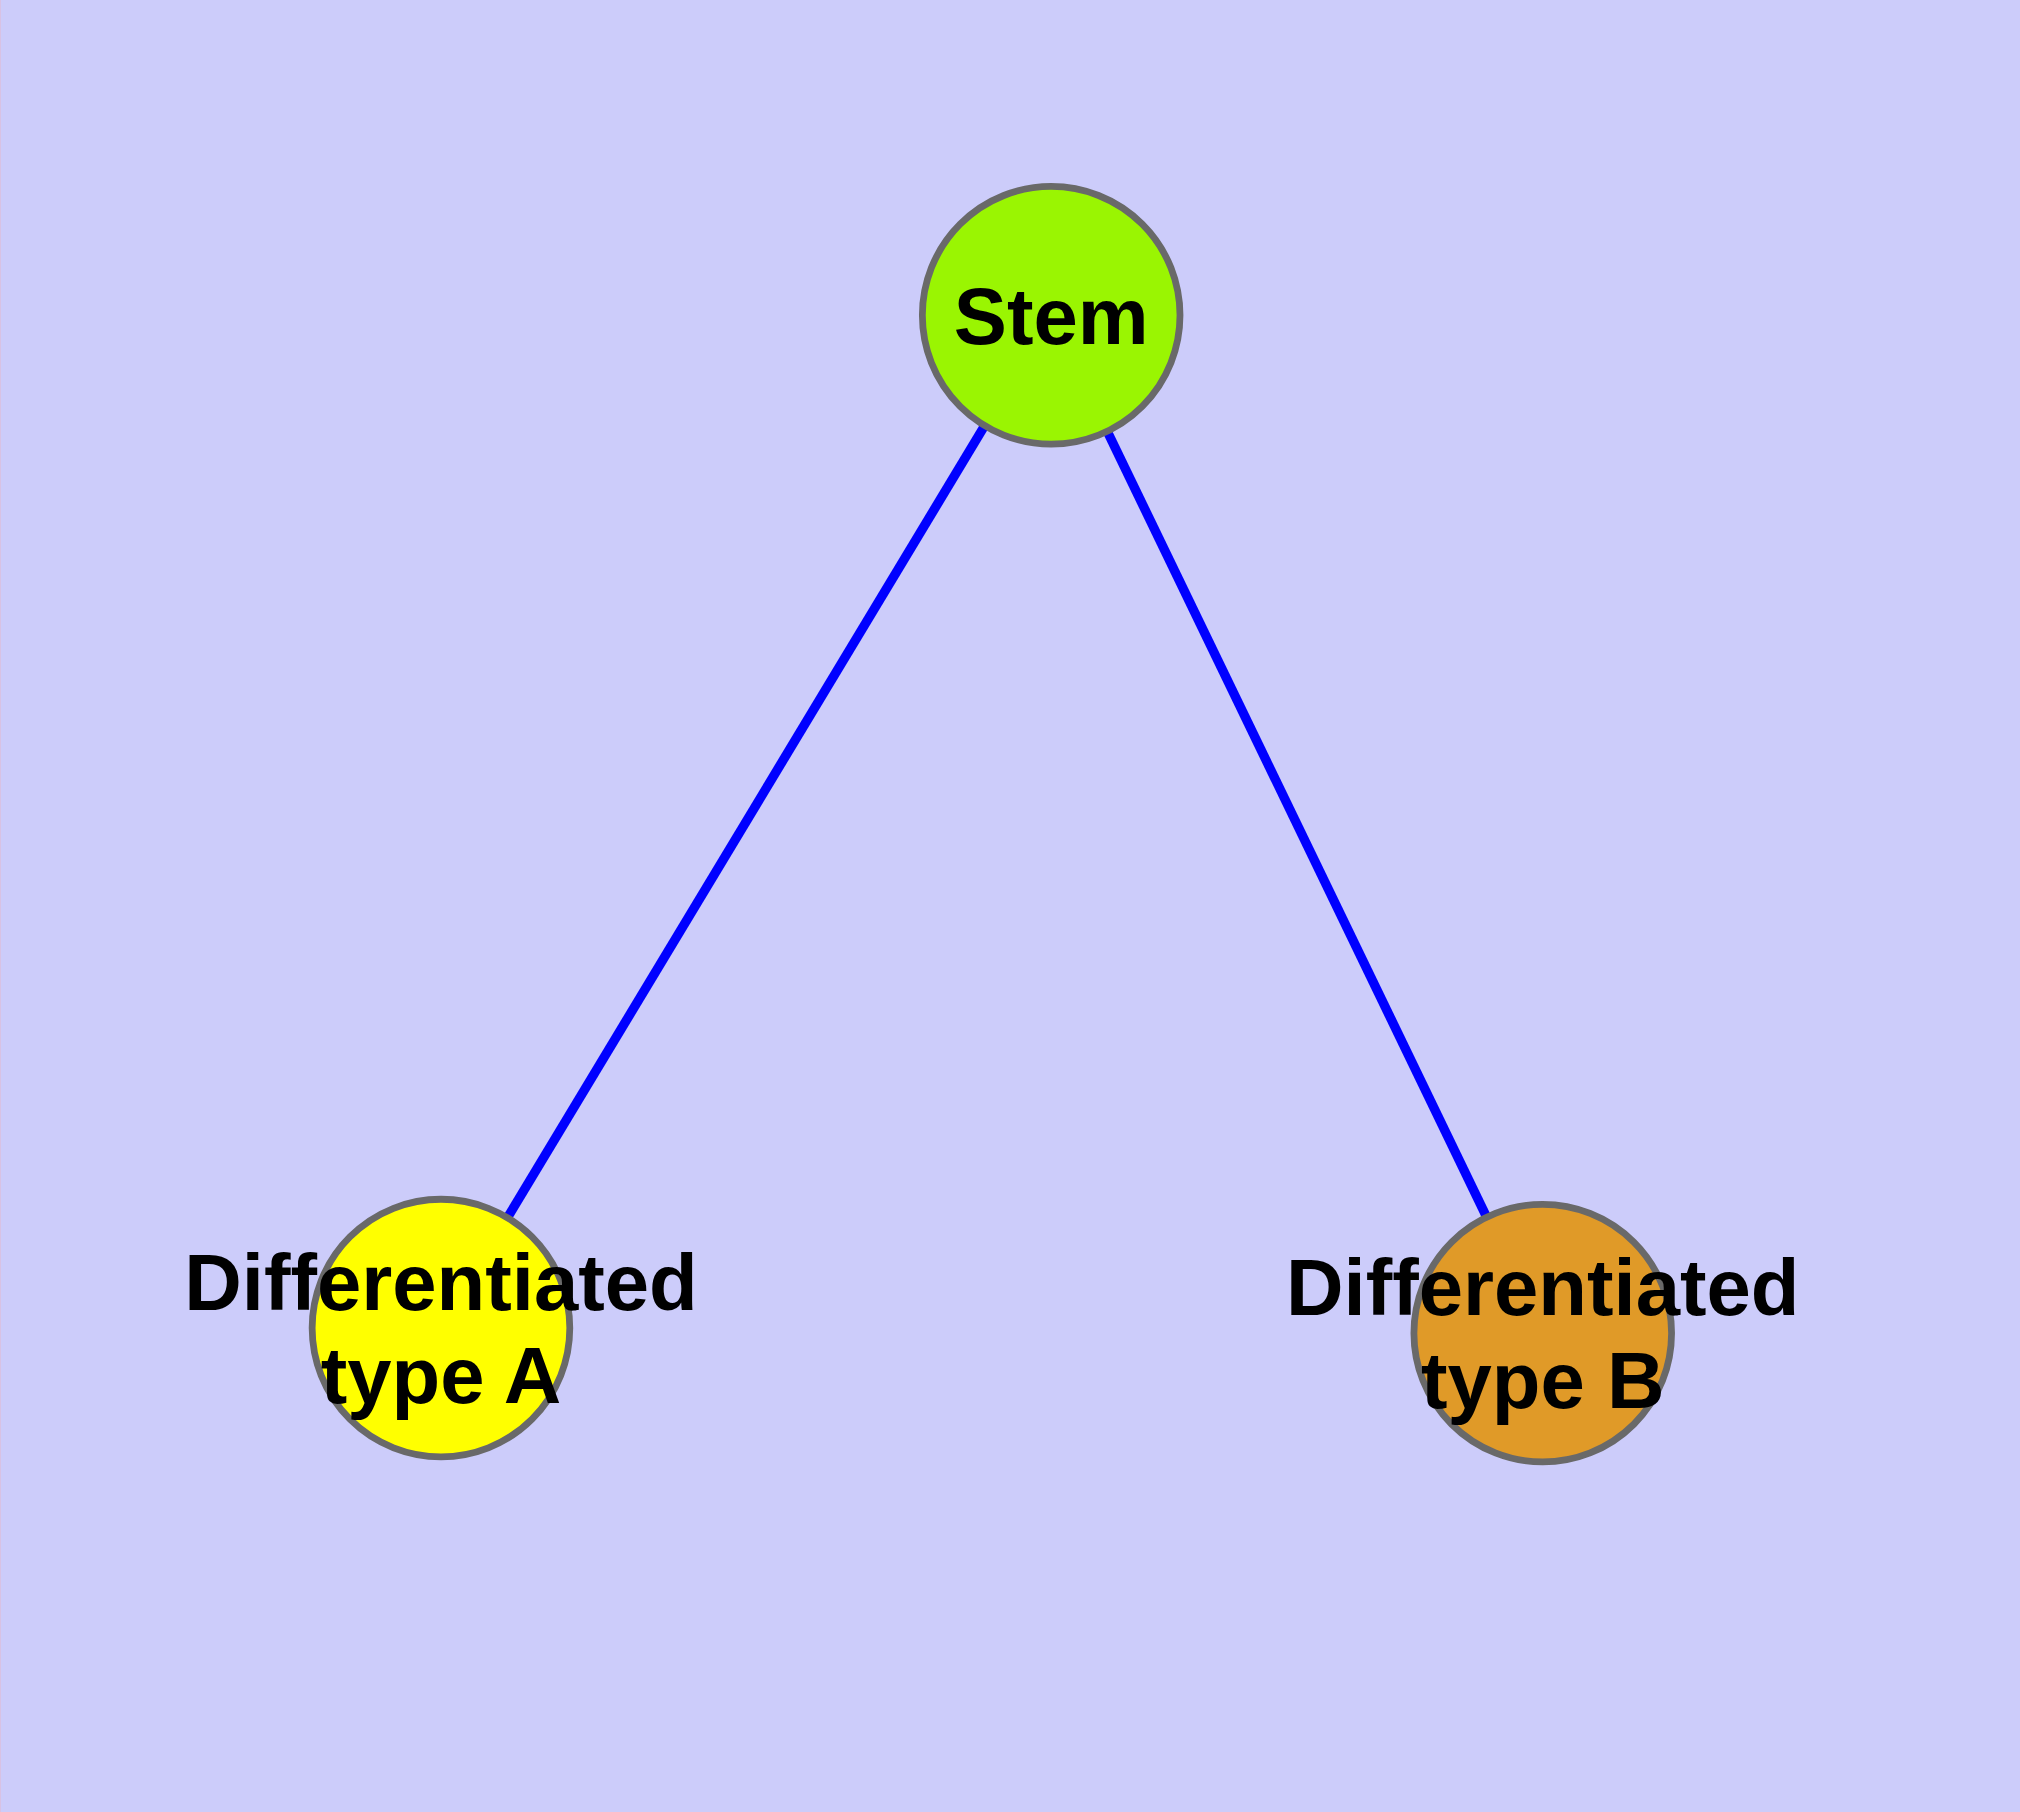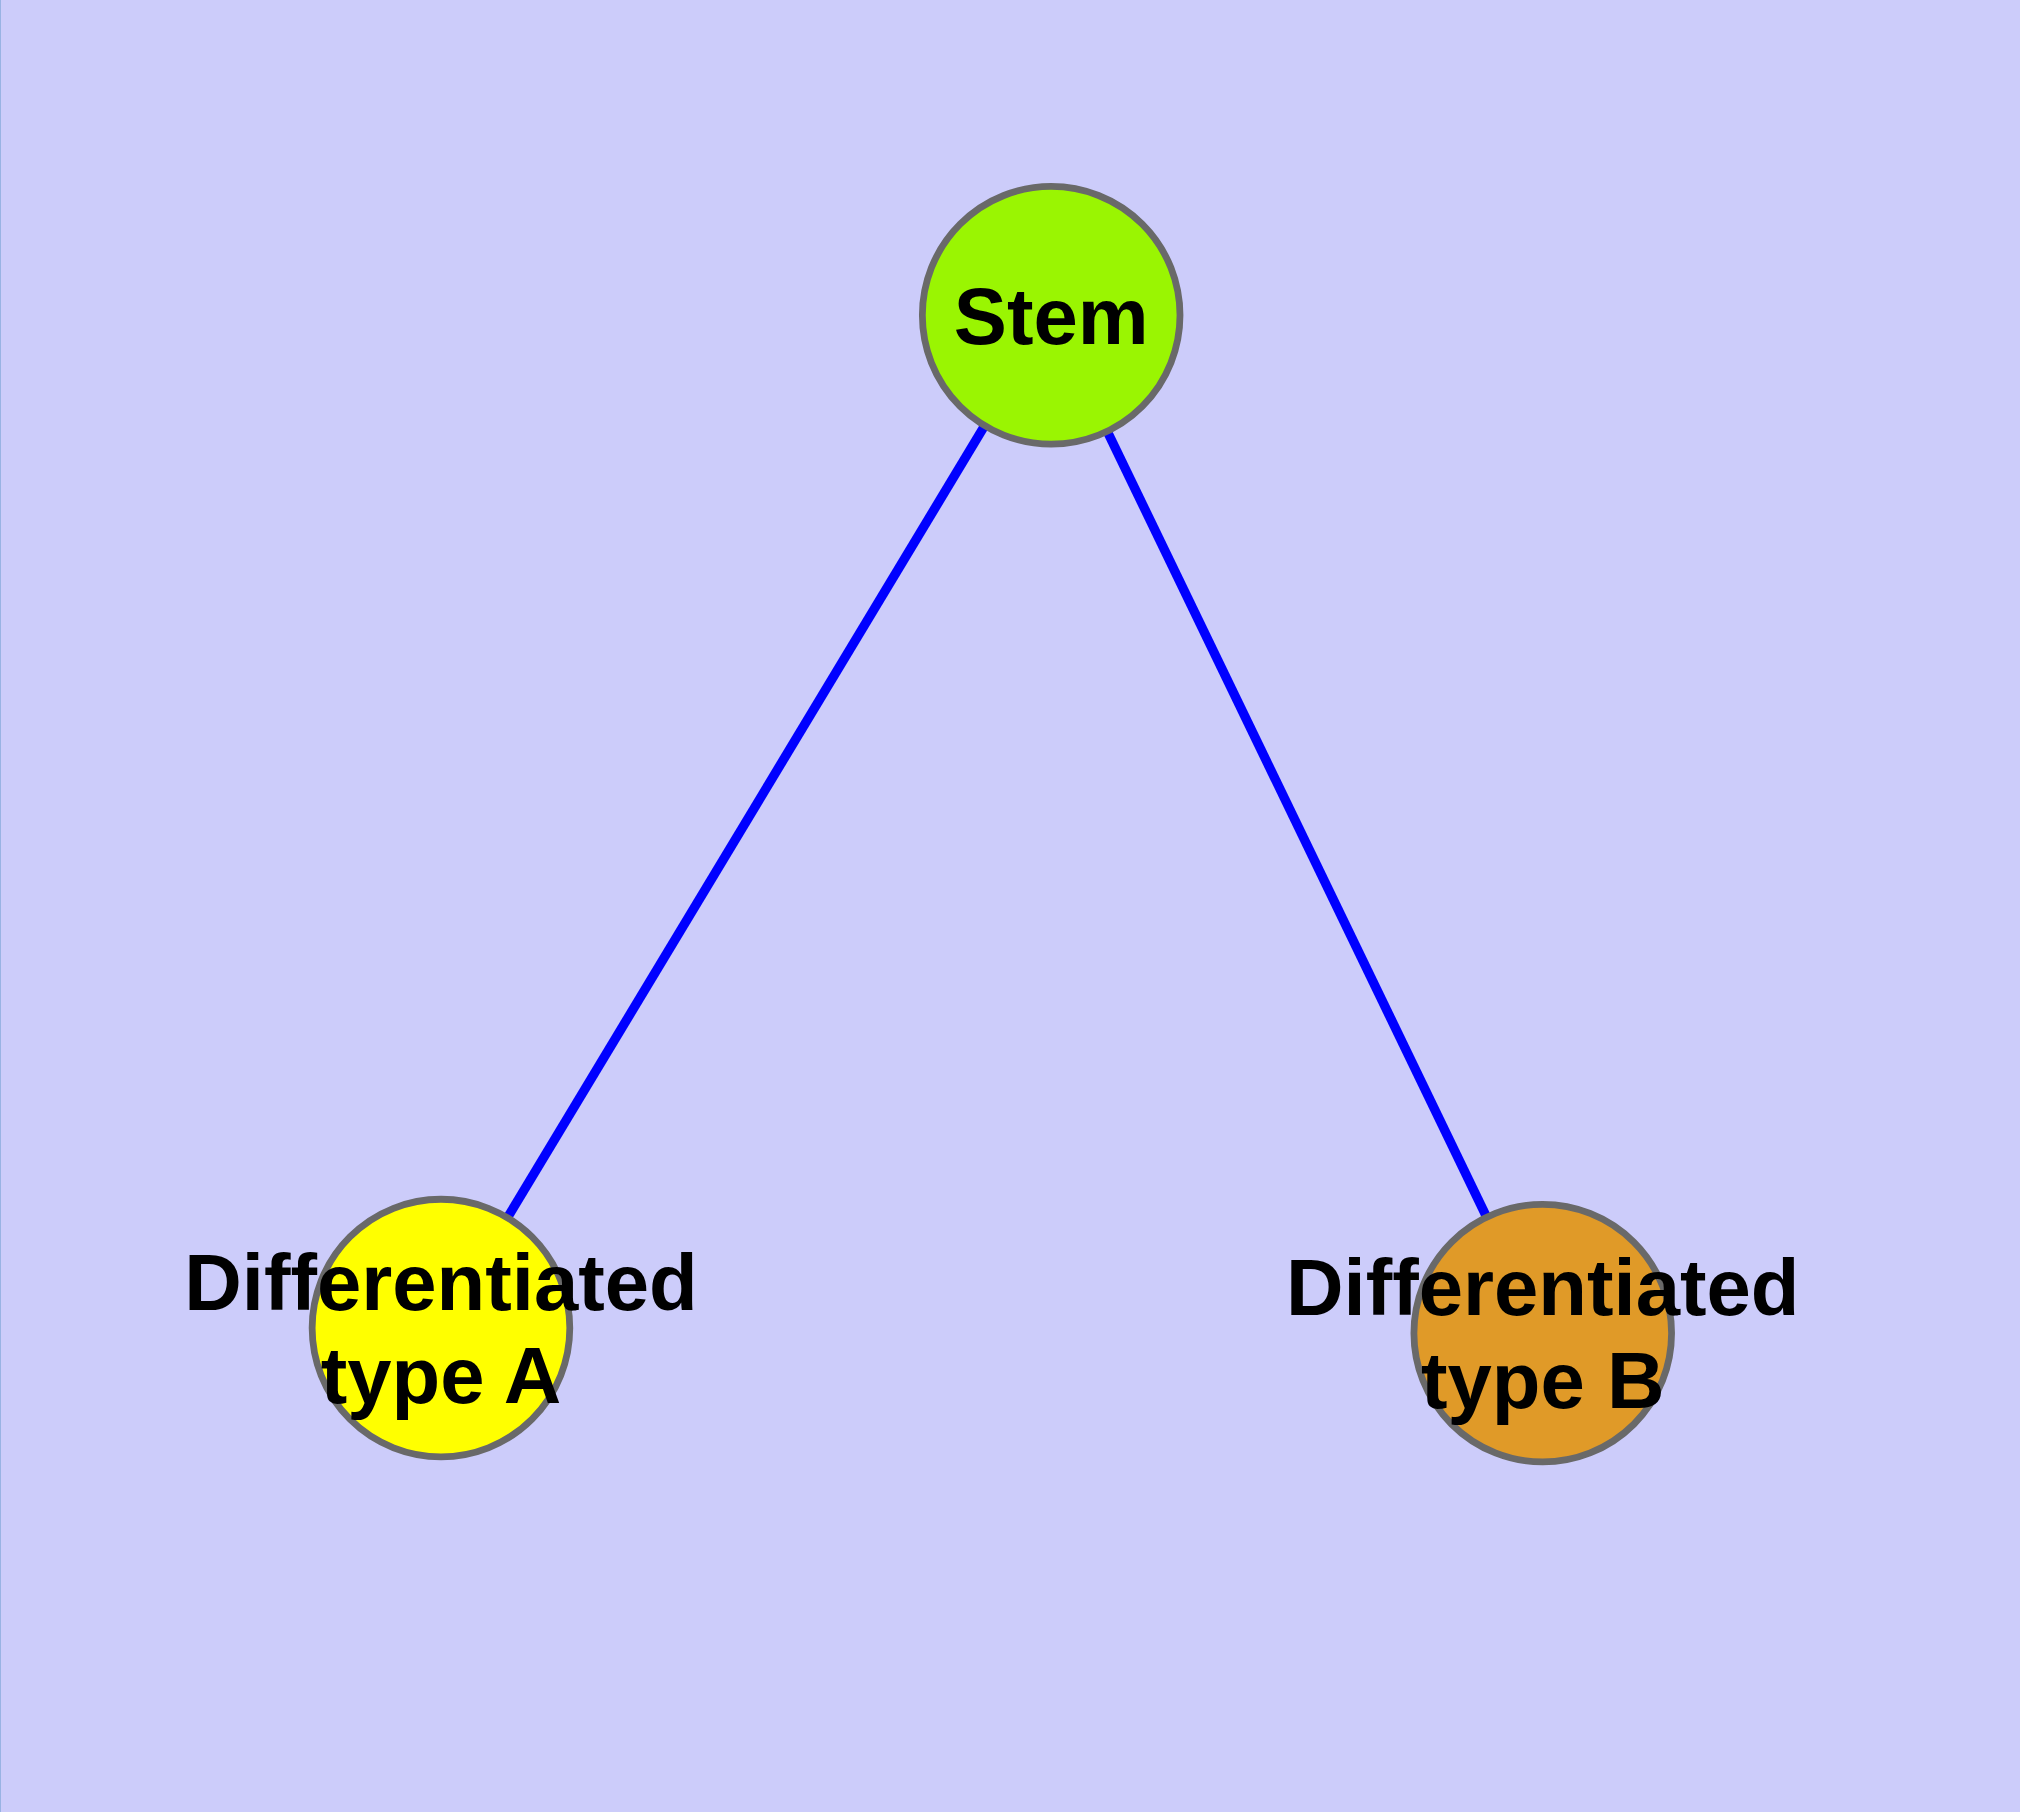--- a/index.html
+++ b/index.html
@@ -29,21 +29,21 @@
     font-size: 94px;
     fill: #000000;
     text-anchor: middle;
     dominant-baseline: auto;
     white-space: pre;
   }
 </style>
 </head>
 <body>
 
-<div id="canvas" style="width: 2021px; height: 1812px; background: #0369a1;">
+<div id="canvas" style="width: 2021px; height: 1812px; background: #fca5a5;">
   <svg id="graph-svg" viewBox="0 0 2384 2138" xmlns="http://www.w3.org/2000/svg" style="width: 2021px; height: 1812px;">
 
     <rect id="bg-rect" x="0" y="0" width="2384" height="2138" fill="#CCCCFA"></rect>
 
     <g id="edges-layer">
         <line x1="1162.5886006009052" y1="500.4814198359975" x2="597.4113993990948" y2="1438.5185801640025" stroke="#0000FF" stroke-width="11" stroke-linecap="butt"></line>
         <line x1="1305.231230375368" y1="507.07363393244316" x2="1754.768769624632" y2="1437.926366067557" stroke="#0000FF" stroke-width="11" stroke-linecap="butt"></line>
       </g>
     <g id="nodes-layer">
         <circle cx="1240" cy="372" r="152" fill="#9AF502" stroke="#696969" stroke-width="8"></circle>

